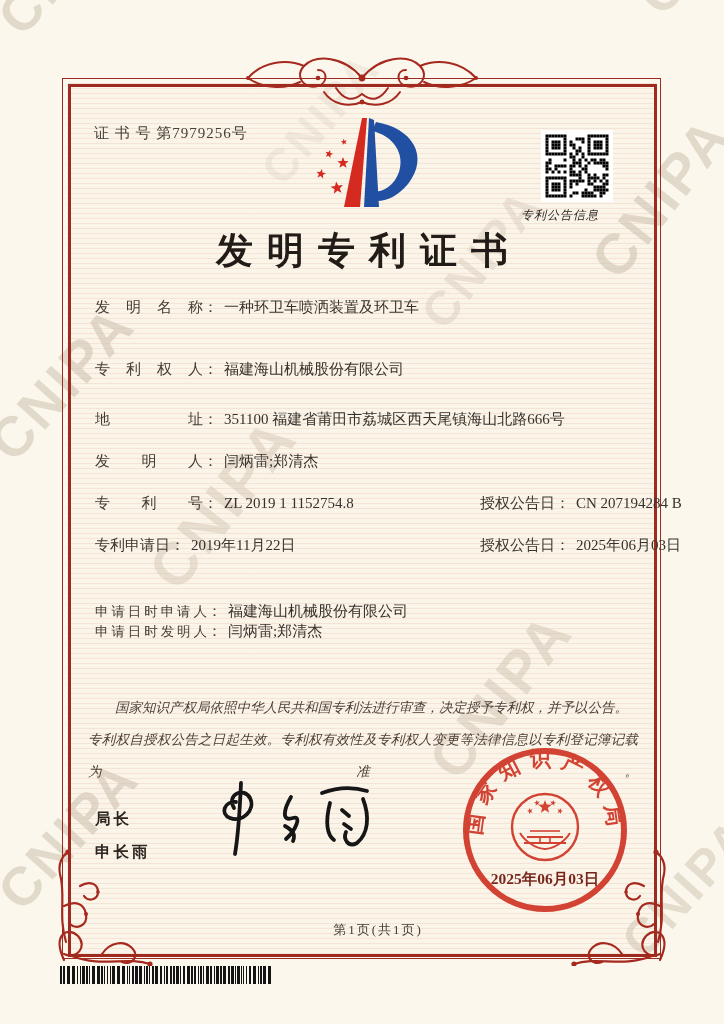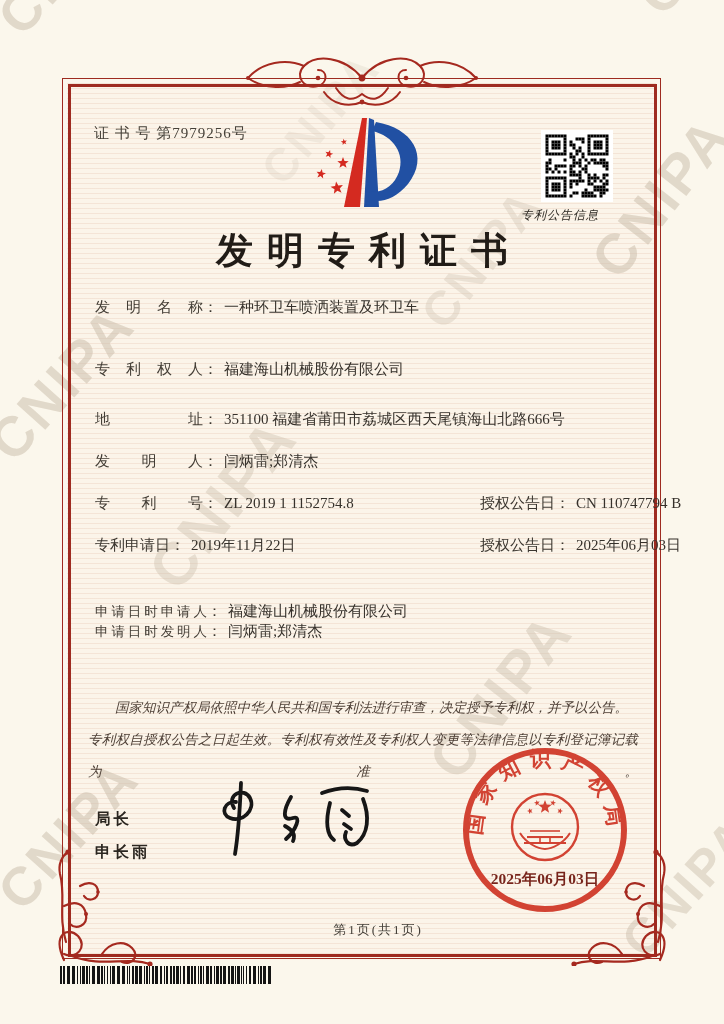--- a/index.html
+++ b/index.html
@@ -376,21 +376,21 @@
       <span class="lbl">专利权人</span><span class="colon">：</span><span class="val">福建海山机械股份有限公司</span>
     </div>
     <div class="row" style="top:410px">
       <span class="lbl">地址</span><span class="colon">：</span><span class="val">351100 福建省莆田市荔城区西天尾镇海山北路666号</span>
     </div>
     <div class="row" style="top:452px">
       <span class="lbl">发明人</span><span class="colon">：</span><span class="val">闫炳雷;郑清杰</span>
     </div>
     <div class="row" style="top:494px">
       <span class="lbl">专利号</span><span class="colon">：</span><span class="val">ZL 2019 1 1152754.8</span>
-      <span class="col2"><span>授权公告日</span><span class="colon">：</span><span class="val">CN 110747794 B</span></span>
+      <span class="col2"><span>授权公告日</span><span class="colon">：</span><span class="val">CN 207194284 B</span></span>
     </div>
     <div class="row" style="top:536px">
       <span>专利申请日</span><span class="colon">：</span><span class="val">2019年11月22日</span>
       <span class="col2"><span>授权公告日</span><span class="colon">：</span><span class="val">2025年06月03日</span></span>
     </div>
     <div class="row" style="top:602px">
       <span class="lbl-wide">申请日时申请人</span><span class="colon">：</span><span class="val">福建海山机械股份有限公司</span>
     </div>
     <div class="row" style="top:622px">
       <span class="lbl-wide">申请日时发明人</span><span class="colon">：</span><span class="val">闫炳雷;郑清杰</span>

